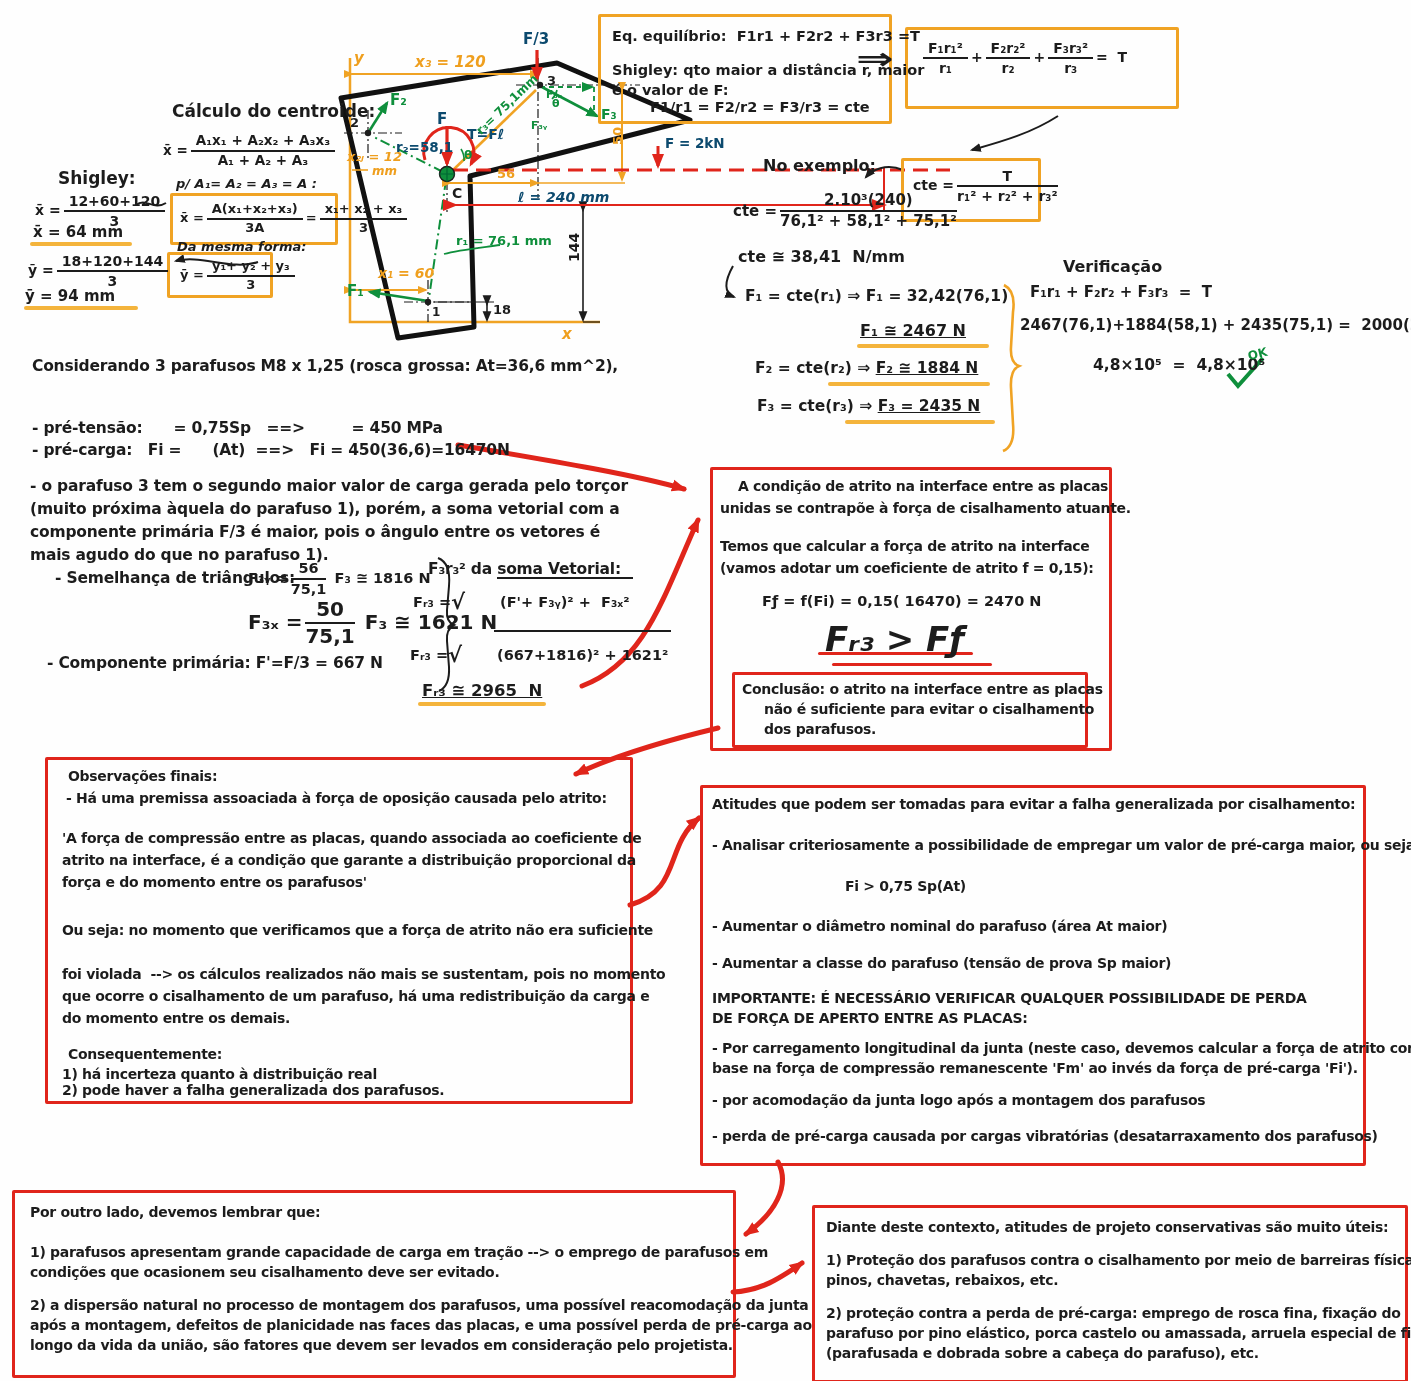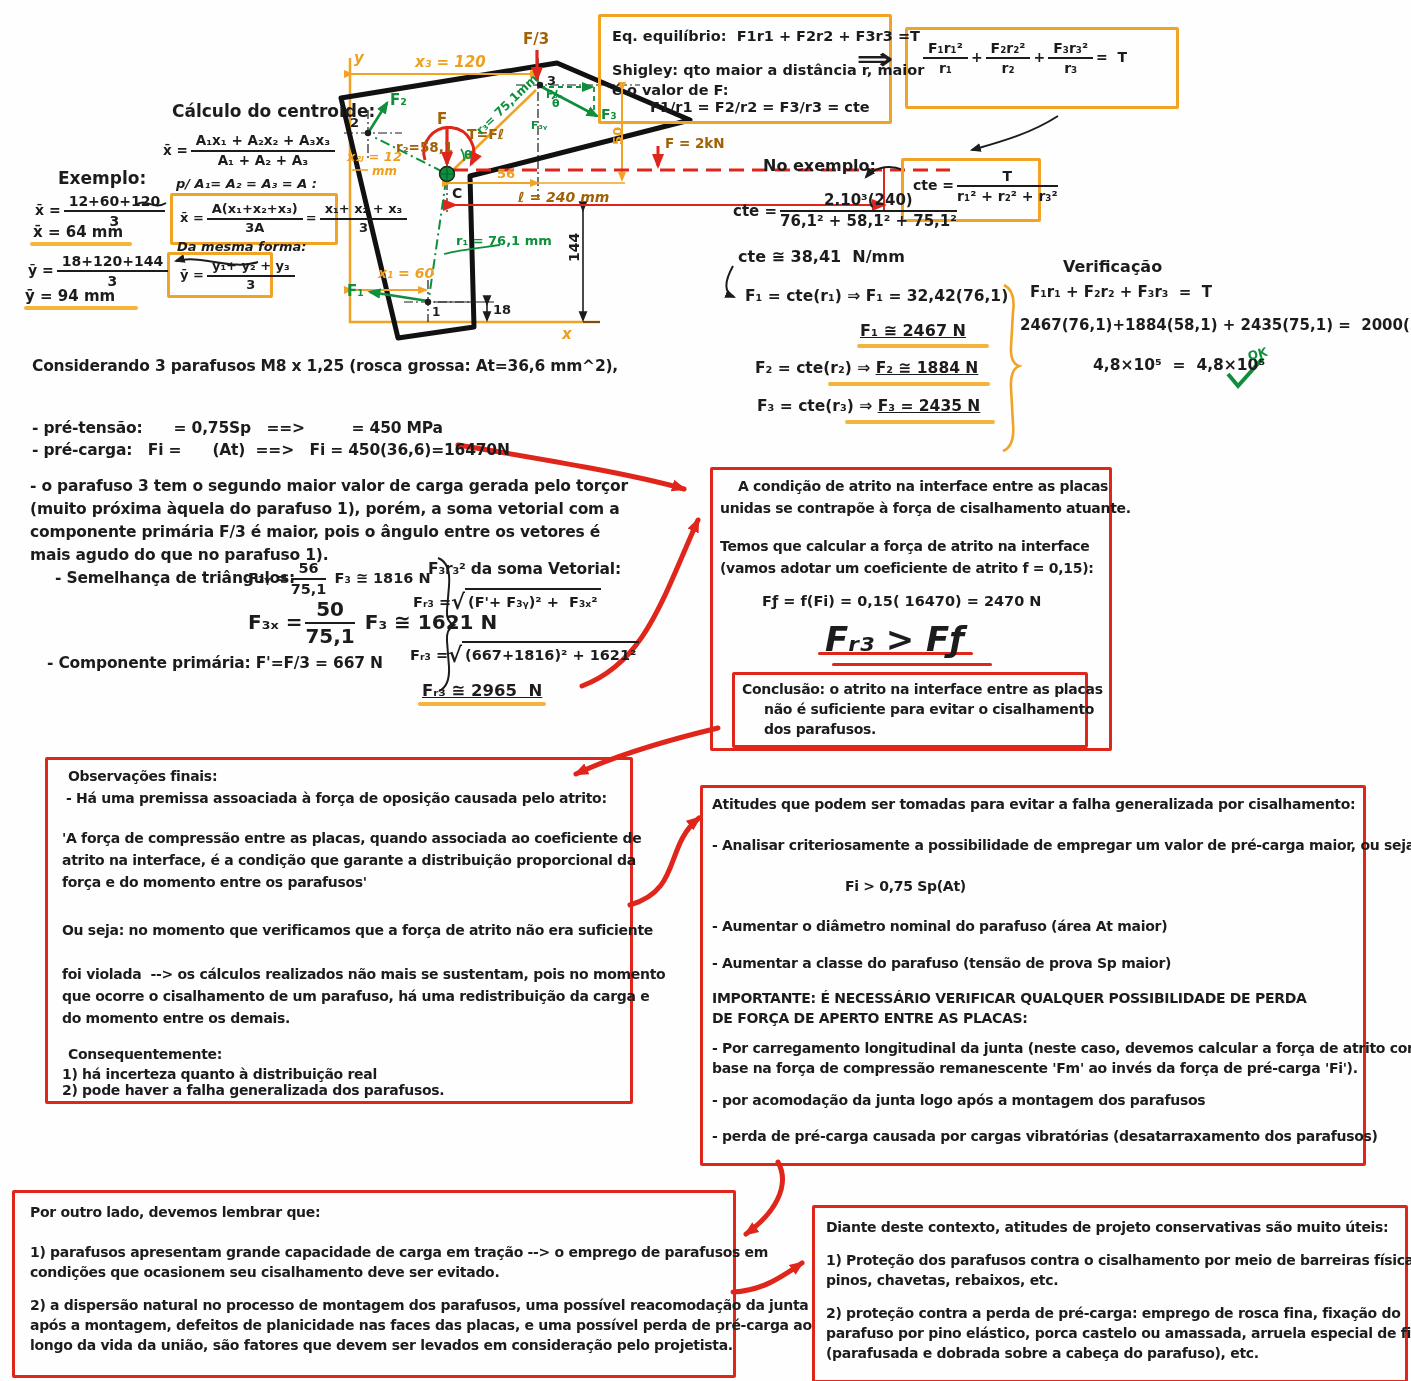--- a/index.html
+++ b/index.html
@@ -1,30 +1,30 @@
 <!DOCTYPE html>
 <html><head>
 <meta charset="utf-8">
 <style>
   html,body{margin:0;padding:0;background:#fff;}
   #page{position:relative;width:1411px;height:1381px;background:#fefefe;
         font-family:"DejaVu Sans",sans-serif;color:#1c1c1c;overflow:hidden;}
   svg.lay{position:absolute;left:0;top:0;z-index:1;}
   .t{position:absolute;z-index:3;font-weight:bold;white-space:pre;line-height:1.15;}
-  .bk{color:#1c1c1c;} .or{color:#ef9f1e;} .rd{color:#a16207;} .gr{color:#0f8f3c;}
+  .bk{color:#1c1c1c;} .or{color:#ef9f1e;} .rd{color:#0c4a6e;} .gr{color:#0f8f3c;}
   .it{font-style:italic;}
   .obox{position:absolute;z-index:2;border:3.5px solid #f0a324;border-radius:2px;background:transparent;}
   .rbox{position:absolute;z-index:2;border:3.5px solid #e0251b;border-radius:2px;background:transparent;}
   .ubar{position:absolute;z-index:2;height:4px;background:#f4b43c;border-radius:2px;}
   .rbar{position:absolute;z-index:2;height:3px;background:#e0251b;border-radius:2px;}
   .frac{display:inline-block;vertical-align:middle;text-align:center;margin:0 3px;}
   .frac .nm{display:block;border-bottom:2px solid currentColor;padding:0 5px 1px;}
   .frac .dn{display:block;padding-top:1px;}
   .sqrt::before{content:"√";font-weight:bold;font-size:1.45em;vertical-align:-2px;}
-  .rad{border-top:2px solid currentColor;padding:4px 3px 0;}
+  .rad{border-top:2px solid currentColor;padding:15px 3px 0;margin-left:32px;}
   .uln{text-decoration:underline;}
   .rot90{transform:rotate(-90deg);transform-origin:left top;}
   .rot45{transform:rotate(-44deg);transform-origin:left top;}
   .bt{font-size:14px;letter-spacing:-0.3px;}
   .mt{font-size:15.5px;letter-spacing:-0.2px;}
   .fm{font-size:15px;}
 </style>
 </head>
 <body>
 
@@ -153,21 +153,21 @@
   <div class="rbar" style="left:818px;top:652px;width:155px"></div>
   <div class="rbar" style="left:832px;top:663px;width:160px"></div>
 
   <div class="t bk" style="left:172px;top:102px;font-size:17px">Cálculo do centroide:</div>
   <div class="t bk fm" style="left:163px;top:133px;font-size:13.5px"><span>x̄ =</span><span class="frac"><span class="nm">A₁x₁ + A₂x₂ + A₃x₃</span><span class="dn">A₁ + A₂ + A₃</span></span></div>
   <div class="t bk it" style="left:176px;top:177px;font-size:13px">p/ A₁= A₂ = A₃ = A :</div>
   <div class="t bk" style="left:180px;top:202px;font-size:13px"><span>x̄ =</span><span class="frac"><span class="nm">A(x₁+x₂+x₃)</span><span class="dn">3A</span></span><span>=</span><span class="frac"><span class="nm">x₁+ x₂ + x₃</span><span class="dn">3</span></span></div>
   <div class="t bk it" style="left:177px;top:240px;font-size:13px">Da mesma forma:</div>
   <div class="t bk" style="left:180px;top:259px;font-size:13px"><span>ȳ =</span><span class="frac"><span class="nm">y₁+ y₂ + y₃</span><span class="dn">3</span></span></div>
 
-  <div class="t bk" style="left:58px;top:169px;font-size:17px">Exemplo:</div>
+  <div class="t bk" style="left:58px;top:169px;font-size:17px">Shigley:</div>
   <div class="t bk" style="left:35px;top:193px;font-size:14px"><span>x̄ =</span><span class="frac"><span class="nm">12+60+120</span><span class="dn">3</span></span></div>
   <div class="t bk" style="left:33px;top:224px;font-size:15px">x̄ = 64 mm</div>
   <div class="t bk" style="left:28px;top:253px;font-size:14px"><span>ȳ =</span><span class="frac"><span class="nm">18+120+144</span><span class="dn">3</span></span></div>
   <div class="t bk" style="left:25px;top:288px;font-size:15px">ȳ = 94 mm</div>
 
   <div class="t or it" style="left:354px;top:50px;font-size:15px">y</div>
   <div class="t or it" style="left:562px;top:326px;font-size:15px">x</div>
   <div class="t or it" style="left:415px;top:54px;font-size:15px">x₃ = 120</div>
   <div class="t or it" style="left:347px;top:150px;font-size:13px">x₂ⱼ = 12</div>
   <div class="t or it" style="left:372px;top:165px;font-size:12px">mm</div>

